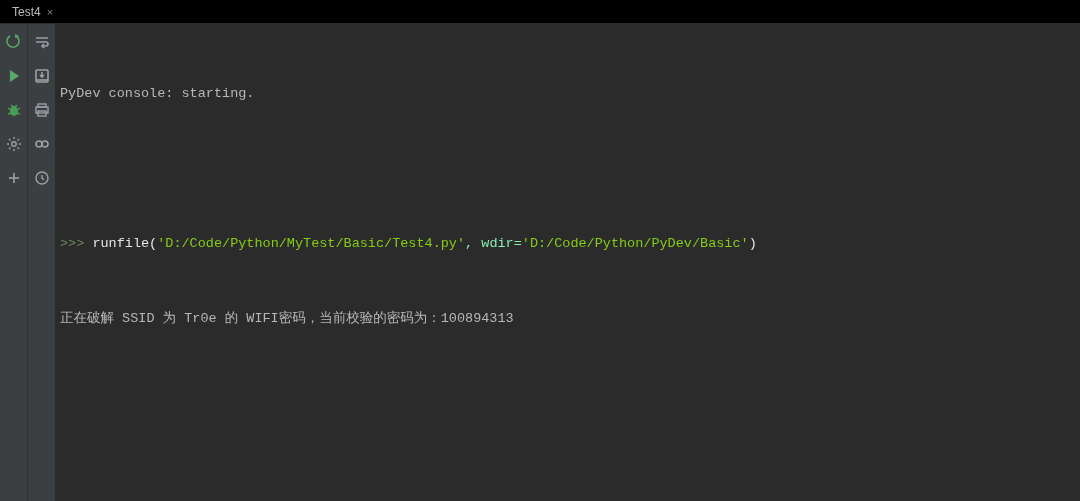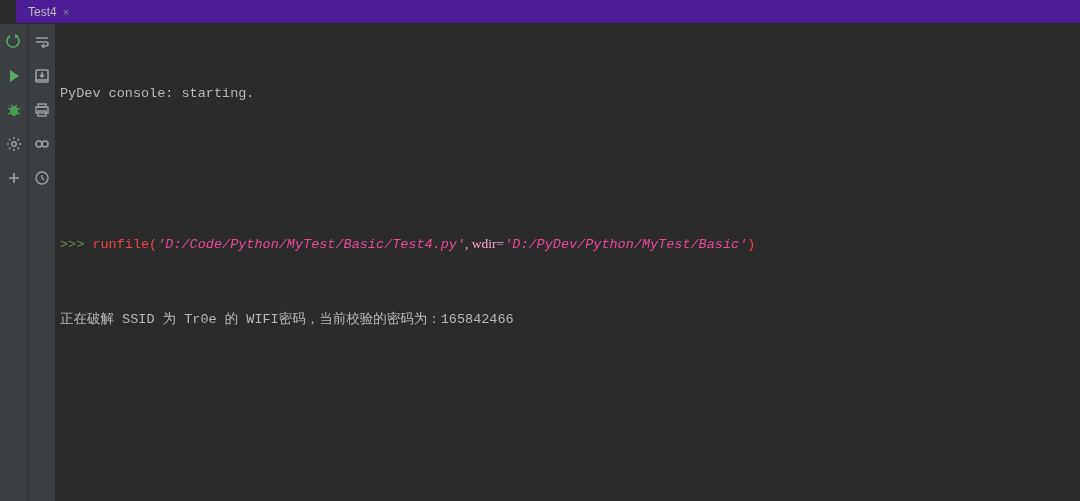--- a/index.html
+++ b/index.html
@@ -7,26 +7,25 @@
   body {
     background: #2b2b2b;
     font-family: "Consolas", "Menlo", "Courier New", monospace;
     font-size: 13.5px;
     color: #bbbbbb;
     display: flex;
     flex-direction: column;
   }
   .tab-bar {
     height: 24px;
-    background: #4c1d95;
+    background: #000000;
     display: flex;
     align-items: center;
     padding: 0 8px;
     border-bottom: 1px solid #2b2b2b;
-    margin-left: 16px;
   }
   .tab {
     display: flex;
     align-items: center;
     gap: 6px;
     color: #bbbbbb;
     font-family: "Segoe UI", Arial, sans-serif;
     font-size: 12px;
     padding: 0 4px;
     cursor: pointer;
@@ -72,23 +71,23 @@
     background: #2b2b2b;
     padding: 8px 8px 5px 4px;
     line-height: 1.85;
     white-space: pre;
     color: #b8b8b8;
     font-weight: 400;
     overflow: hidden;
   }
   .console .line { white-space: pre-wrap; }
   .prompt { color: #6a8759; }
-  .fn { color: #ef4444; }
-  .str { color: #ec4899; font-style: italic; }
-  .kw { color: #f9a8d4; font-family: Liberation Serif, serif; }
+  .fn { color: #e5e5e5; }
+  .str { color: #84cc16; }
+  .kw { color: #86efac; }
 </style>
 </head>
 <body>
 
 <div class="tab-bar">
   <div class="tab">
     <span>Test4</span>
     <span class="close-x">×</span>
   </div>
 </div>
@@ -164,22 +163,22 @@
       <svg viewBox="0 0 16 16" fill="none" stroke="currentColor" stroke-width="1.4">
         <circle cx="8" cy="8" r="6"></circle>
           <path d="M8 5v3l2 2"></path>
       </svg>
     </span>
   </div>
 
   <div class="console">
     <div class="line">PyDev console: starting.</div>
     <div class="line"> </div>
-    <div class="line"><span class="prompt">&gt;&gt;&gt; </span><span class="fn">runfile(</span><span class="str">'D:/Code/Python/MyTest/Basic/Test4.py'</span><span class="kw">, wdir=</span><span class="str">'D:/PyDev/Python/MyTest/Basic'</span><span class="fn">)</span></div>
-    <div class="line">正在破解 SSID 为 Tr0e 的 WIFI密码，当前校验的密码为：165842466</div>
+    <div class="line"><span class="prompt">&gt;&gt;&gt; </span><span class="fn">runfile(</span><span class="str">'D:/Code/Python/MyTest/Basic/Test4.py'</span><span class="kw">, wdir=</span><span class="str">'D:/Code/Python/PyDev/Basic'</span><span class="fn">)</span></div>
+    <div class="line">正在破解 SSID 为 Tr0e 的 WIFI密码，当前校验的密码为：100894313</div>
     
     
     
     
     
     
     
     
     
     

